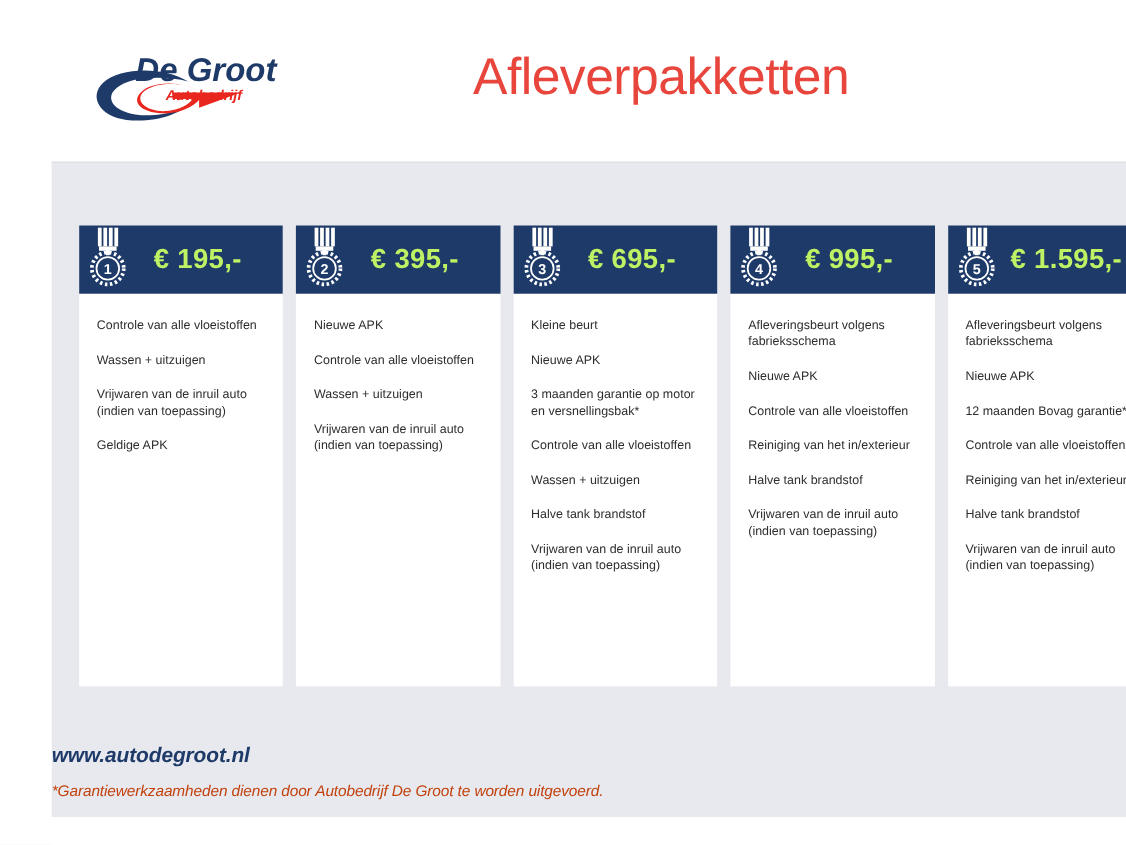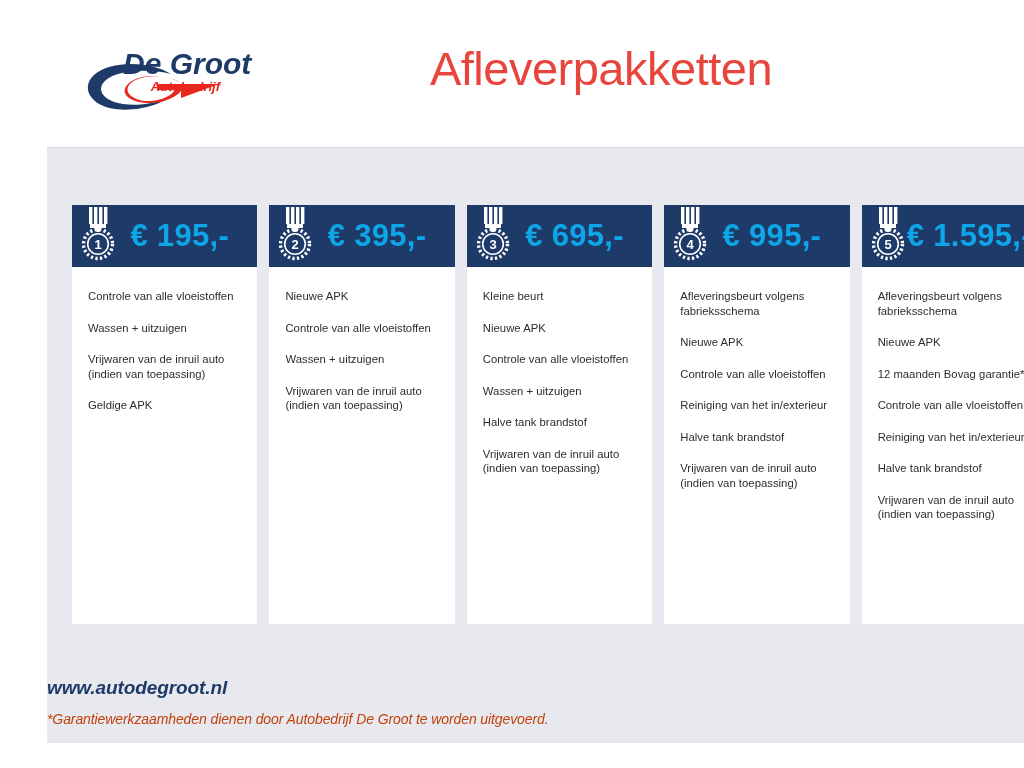--- a/index.html
+++ b/index.html
@@ -104,22 +104,22 @@
     flex: 0 0 36px;
     position: relative;
     top: -2px;
   }
 
   .medal svg { display: block; }
 
   .price {
     flex: 1 1 auto;
     text-align: center;
-    color: #0ea5e9;
-    font-size: 31px;
+    color: #bef264;
+    font-size: 25px;
     font-weight: 700;
     letter-spacing: 0.3px;
     white-space: nowrap;
     padding-right: 4px;
   }
 
   .card-body {
     background: #ffffff;
     height: 357px;
     padding: 22px 16px 20px 16px;
@@ -266,20 +266,21 @@
               <circle cx="18" cy="38" r="14.5" fill="none" stroke="#ffffff" stroke-width="3.4" stroke-dasharray="2.3 2.3"></circle>
               <circle cx="18" cy="38" r="10.3" fill="none" stroke="#ffffff" stroke-width="1.6"></circle>
               <text x="18" y="43" text-anchor="middle" font-family="'Liberation Sans', sans-serif" font-size="13" font-weight="700" fill="#ffffff">3</text>
             </svg>
           </span>
           <span class="price">€ 695,-</span>
         </div>
         <div class="card-body">
           <div class="feature">Kleine beurt</div>
           <div class="feature">Nieuwe APK</div>
+          <div class="feature">3 maanden garantie op motor<br>en versnellingsbak*</div>
           <div class="feature">Controle van alle vloeistoffen</div>
           <div class="feature">Wassen + uitzuigen</div>
           <div class="feature">Halve tank brandstof</div>
           <div class="feature">Vrijwaren van de inruil auto<br>(indien van toepassing)</div>
         </div>
       </div>
 
       <div class="card">
         <div class="card-header">
           <span class="medal">

